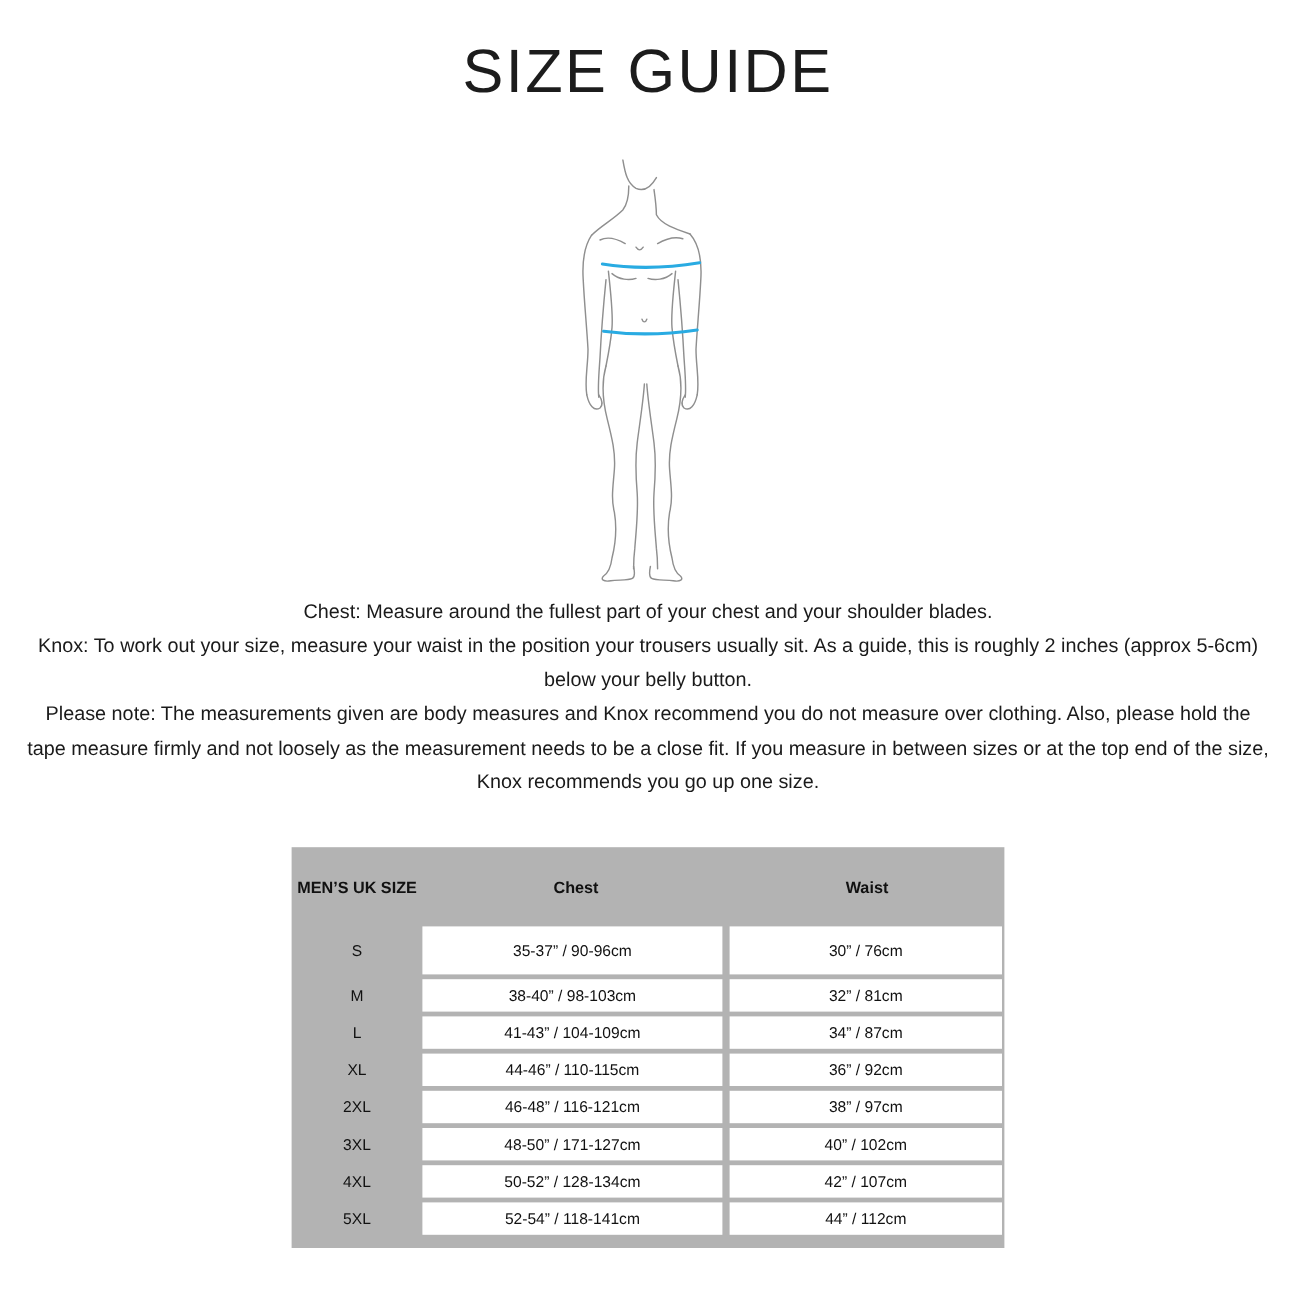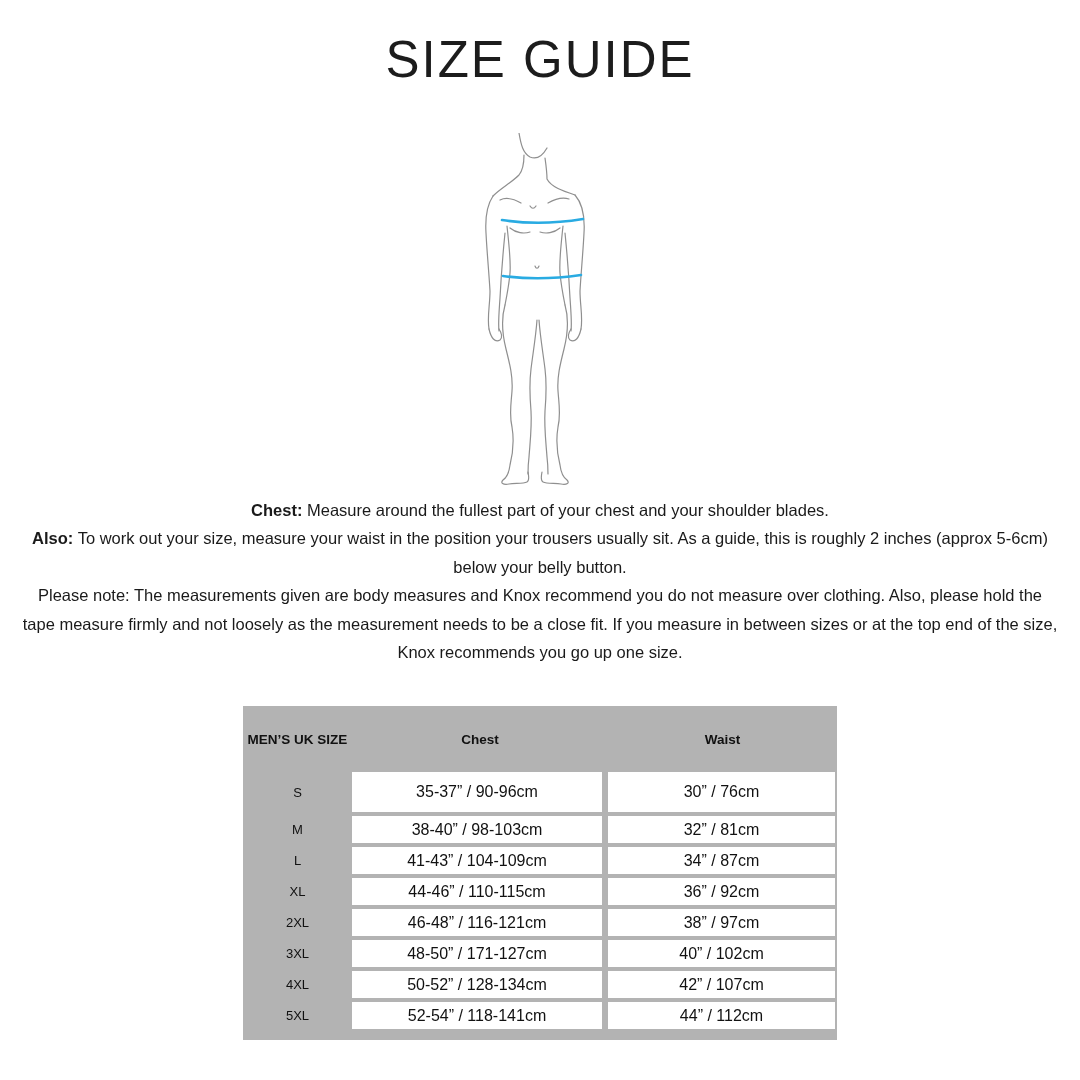--- a/index.html
+++ b/index.html
@@ -21,37 +21,37 @@
   .figure-wrap svg{display:inline-block;}
   .body-line{fill:none;stroke:#8f8f8f;stroke-width:1.2;stroke-linecap:round;}
   .measure-line{fill:none;stroke:var(--accent,#29abe2);stroke-width:2.6;stroke-linecap:round;}
 
   
   .instructions{
     margin-top:9px;padding:0 22px;text-align:center;
     font-size:16.5px;line-height:28.4px;color:#1a1a1a;
   }
   .instructions p{margin:0;}
-  .instructions b{font-weight:700;margin-top:24px;}
+  .instructions b{font-weight:400;margin-top:24px;}
 
   
   .size-table{
     width:594px;margin:40px auto 0 auto;
     background:var(--table-bg,#b3b3b3);
     padding-bottom:7px;
   }
   .t-row{display:grid;grid-template-columns:109px 256px 229px;}
   .t-header{height:66px;align-items:center;}
   .t-header .t-cell{font-weight:700;font-size:13.5px;color:#111;}
   .t-cell{display:flex;align-items:center;justify-content:center;text-align:center;}
   .t-data{margin-bottom:4px;height:27px;}
   .t-data.first{height:40px;}
   .size-cell{font-size:13px;color:#111;}
   .value-cell{
-    background:#ffffff;font-size:16px;color:#111;
+    background:#ffffff;font-size:13px;color:#111;
   }
   .chest-cell{margin-right:6px;}
   .waist-cell{margin-right:2px;}
 </style>
 </head>
 <body>
 
 <div class="page">
 
   <div class="title">SIZE GUIDE</div>
@@ -91,21 +91,21 @@
       <path class="body-line" d="M22,172 C18,186 19,200 23,216 C27,232 30,244 29,258 C28,272 26,282 29,294 C31,306 30,320 27,332 C26,340 23,345 20,347 C17,350 20,352 26,351 C32,350 40,351 44,349 C46,348 46,344 45,339"></path>
       <path class="body-line" d="M54,187 C53,202 50,220 48,236 C46,252 47,266 48,278 C49,294 47,310 46,324 C45,332 45,337 45,341"></path>
 
       <path class="body-line" d="M82,172 C86,186 85,200 81,216 C77,232 74,244 75,258 C76,272 78,282 75,294 C73,306 74,320 77,332 C78,340 81,345 84,347 C87,350 84,352 78,351 C72,350 64,351 60,349 C58,348 58,344 59,339"></path>
       <path class="body-line" d="M56,187 C57,202 60,220 62,236 C64,252 63,266 62,278 C61,294 63,310 64,324 C65,332 65,337 65,341"></path>
     </svg>
   </div>
 
   <div class="instructions">
     <p><b>Chest:</b><span> Measure around the fullest part of your chest and your shoulder blades.</span></p>
-    <p><b>Also:</b><span> To work out your size, measure your waist in the position your trousers usually sit. As a guide, this is roughly 2 inches (approx 5-6cm) below your belly button.</span></p>
+    <p><b>Knox:</b><span> To work out your size, measure your waist in the position your trousers usually sit. As a guide, this is roughly 2 inches (approx 5-6cm) below your belly button.</span></p>
     <p>Please note: The measurements given are body measures and Knox recommend you do not measure over clothing. Also, please hold the tape measure firmly and not loosely as the measurement needs to be a close fit. If you measure in between sizes or at the top end of the size, Knox recommends you go up one size.</p>
   </div>
 
   <div class="size-table">
     <div class="t-row t-header">
       <div class="t-cell">MEN’S UK SIZE</div>
       <div class="t-cell">Chest</div>
       <div class="t-cell">Waist</div>
     </div>
 

